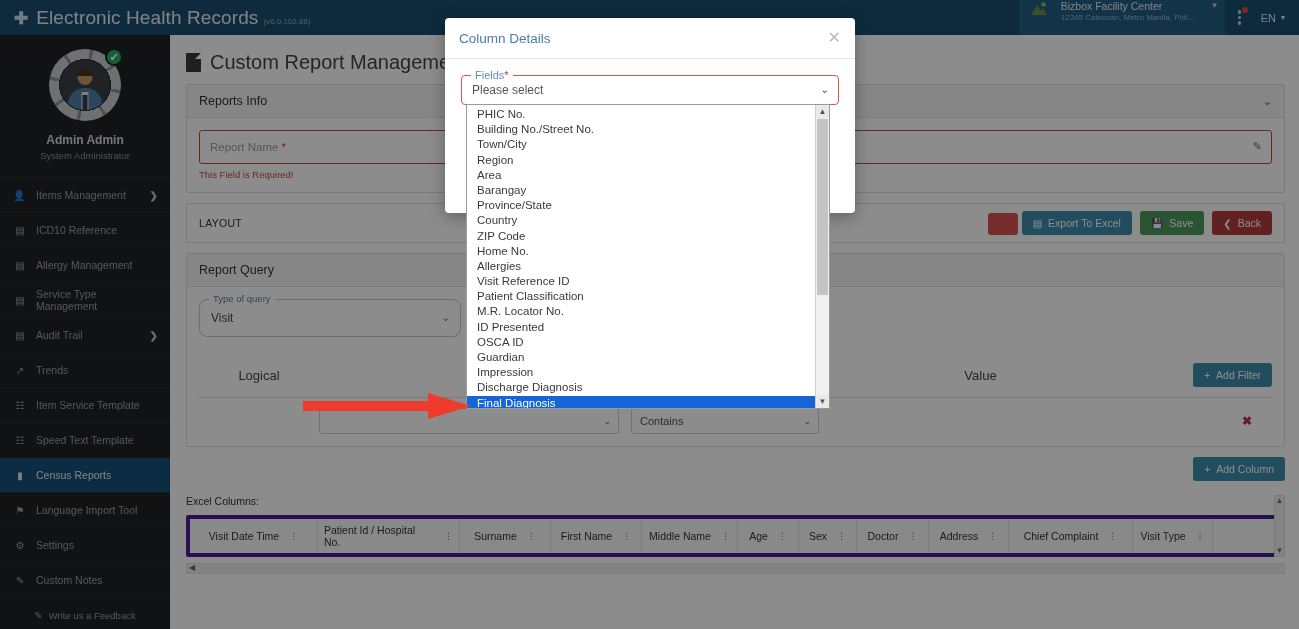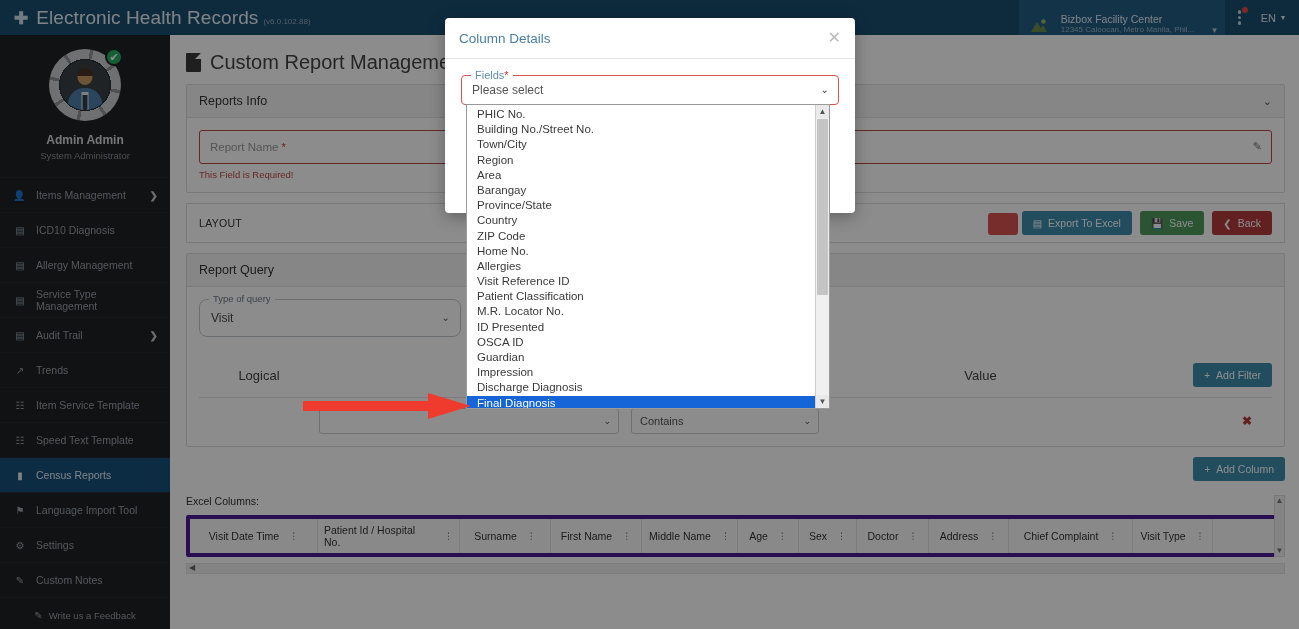--- a/index.html
+++ b/index.html
@@ -25,21 +25,21 @@
   .brand-title {
     color: #e8eef3; font-size: 19px; font-weight: 400; letter-spacing: .1px;
   }
   .brand-version {
     color: #8fa9bb; font-size: 8px; margin-left: 5px;
   }
   .top-right {
     margin-left: auto; display: flex; align-items: center; height: 35px;
   }
   .facility-chip {
-    display: flex; align-items: flex-end; height: 35px;
+    display: flex; align-items: flex-start; height: 35px;
     background: #235e86; padding: 0 8px 0 10px;
   }
   .facility-logo {
     width: 20px; height: 18px; margin-right: 12px; position: relative;
   }
   .facility-text { line-height: 1.2; }
   .facility-name { color: #e8eef3; font-size: 10.5px; }
   .facility-addr { color: #9cb6c7; font-size: 8px; }
   .facility-caret { color: #b9cedc; font-size: 9px; margin-left: 18px; }
   .kebab-wrap {
@@ -388,21 +388,21 @@
     </div>
 
     <div class="nav">
       <div class="nav-item">
         <span class="nav-ico">👤</span>
         <span>Items Management</span>
         <span class="nav-arrow">❯</span>
       </div>
       <div class="nav-item">
         <span class="nav-ico">▤</span>
-        <span>ICD10 Diagnosis</span>
+        <span>ICD10 Reference</span>
       </div>
       <div class="nav-item">
         <span class="nav-ico">▤</span>
         <span>Allergy Management</span>
       </div>
       <div class="nav-item">
         <span class="nav-ico">▤</span>
         <span>Service Type Management</span>
       </div>
       <div class="nav-item">

